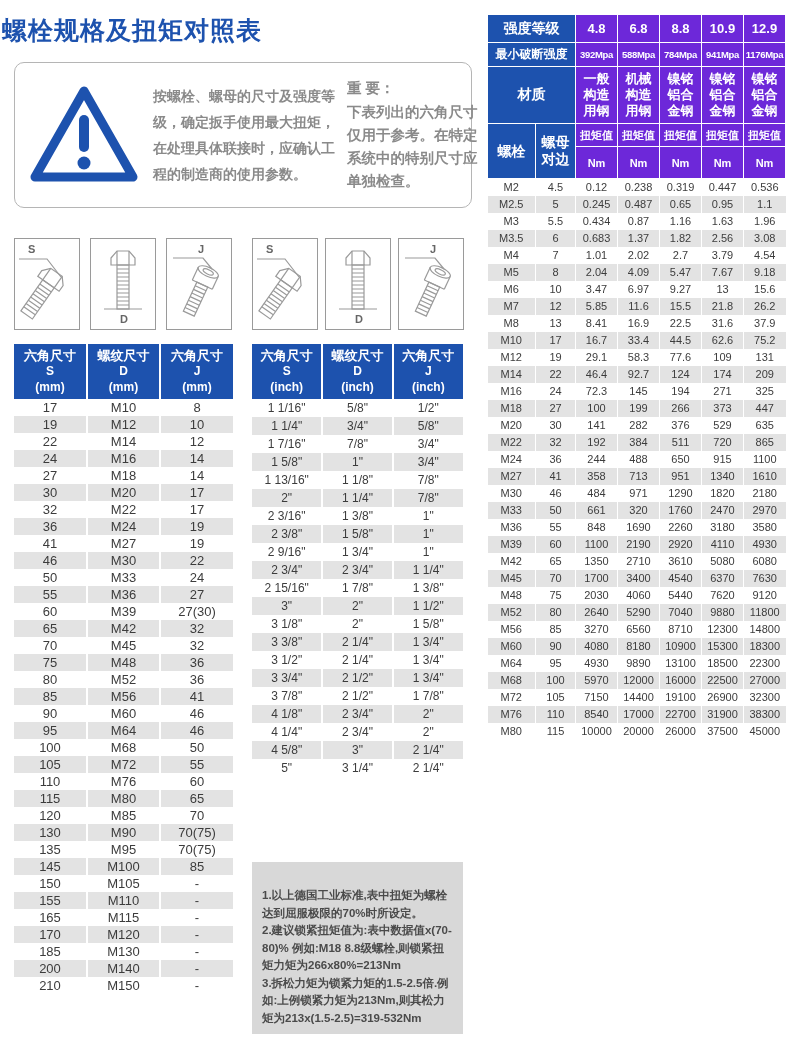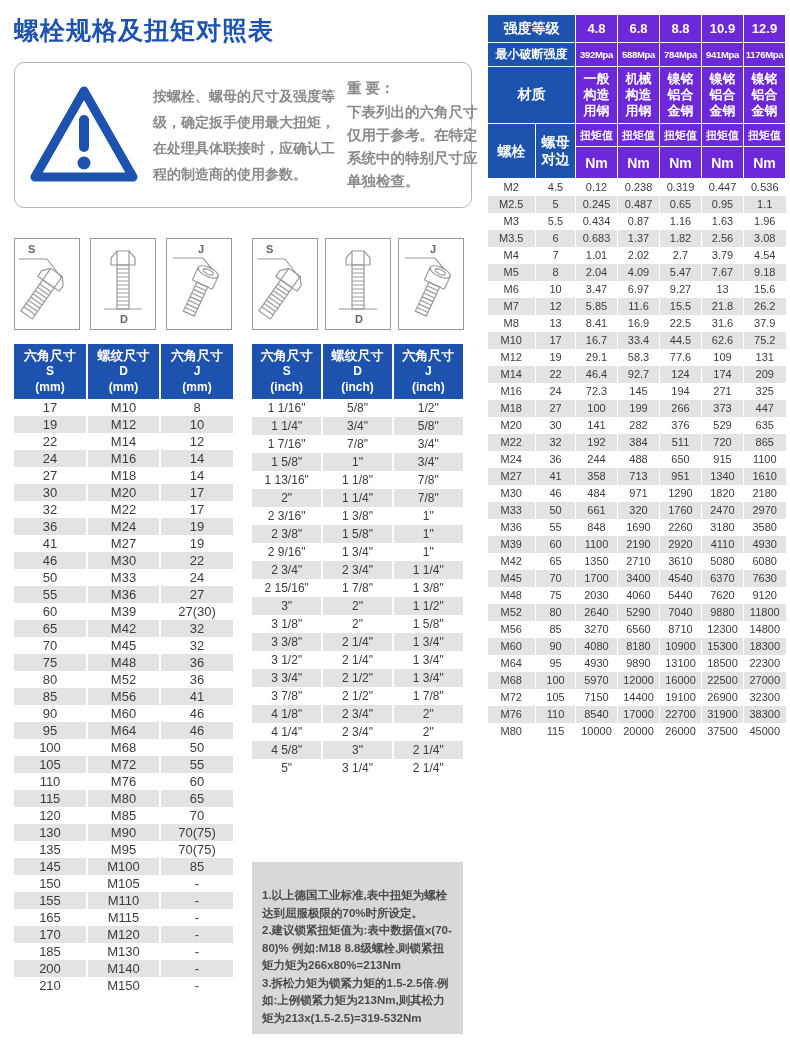--- a/index.html
+++ b/index.html
@@ -1,19 +1,19 @@
 <!DOCTYPE html>
 <html><head>
 <meta charset="utf-8">
 <style>
   html,body{margin:0;padding:0;background:#fff;}
   #page{position:relative;width:790px;height:1040px;background:#fff;overflow:hidden;
         font-family:"Liberation Sans","DejaVu Sans",sans-serif;}
   
-  .title{position:absolute;left:14px;top:14px;font-size:25px;font-weight:bold;color:#1d52ae;letter-spacing:1px;}
+  .title{position:absolute;left:2px;top:14px;font-size:25px;font-weight:bold;color:#1d52ae;letter-spacing:1px;}
   
   .notice{position:absolute;left:14px;top:62px;width:458px;height:146px;border:1px solid #b5b5b5;
           border-radius:10px;display:flex;align-items:center;box-sizing:border-box;}
   .tri{width:138px;display:flex;justify-content:center;align-items:center;flex:none;}
   .ntxt{width:184px;flex:none;font-size:14px;line-height:26px;color:#8a8a8a;font-weight:bold;}
   .imp{width:142px;flex:none;margin-left:10px;font-size:14.5px;line-height:23px;color:#8a8a8a;font-weight:bold;}
   .imp-h{margin-bottom:1px;}
   
   .dgroup{position:absolute;top:238px;height:92px;display:flex;justify-content:space-between;}
   #dg1{left:14px;width:218px;}
@@ -38,21 +38,21 @@
   .dim tbody tr:nth-child(even) td{background:#e3e3e3;}
   
   .tq{position:absolute;left:487px;top:14px;width:298px;}
   .tq th,.tq td{text-align:center;overflow:hidden;}
   .tq thead th{background:#1d52ae;color:#fff;font-weight:bold;border:1px solid #fff;}
   .tq thead td{background:#6d28d9;color:#fff;font-weight:bold;border:1px solid #fff;}
   .r-grade th{font-size:14px;} .r-grade td{font-size:13px;height:25px;}
   .r-break th{font-size:12px;} .r-break td{font-size:9.5px;height:21px;letter-spacing:-0.3px;}
   .r-mat th{font-size:14px;}  .r-mat td{font-size:13px;line-height:16px;padding:2px 2px;height:52px;}
   .r-tv th{font-size:14px;line-height:17px;} .r-tv td{font-size:11px;height:20px;}
-  .r-nm td{font-size:14px;height:29px;}
+  .r-nm td{font-size:11px;height:29px;}
   .tq tbody td{background:#fff;color:#3c3c3c;font-size:11px;line-height:17px;height:17px;padding:0;
                border-left:1px solid #fff;white-space:nowrap;}
   .tq tbody td:first-child{border-left:none;}
   .tq tbody tr:nth-child(even) td{background:#e3e3e3;}
   
   .notes{position:absolute;left:252px;top:862px;width:211px;height:172px;background:#d8d8d8;
          box-sizing:border-box;padding:25px 8px 0 10px;font-size:11.5px;font-weight:bold;
          color:#4a4a4a;line-height:17.5px;}
   svg{display:block;}
 </style>

